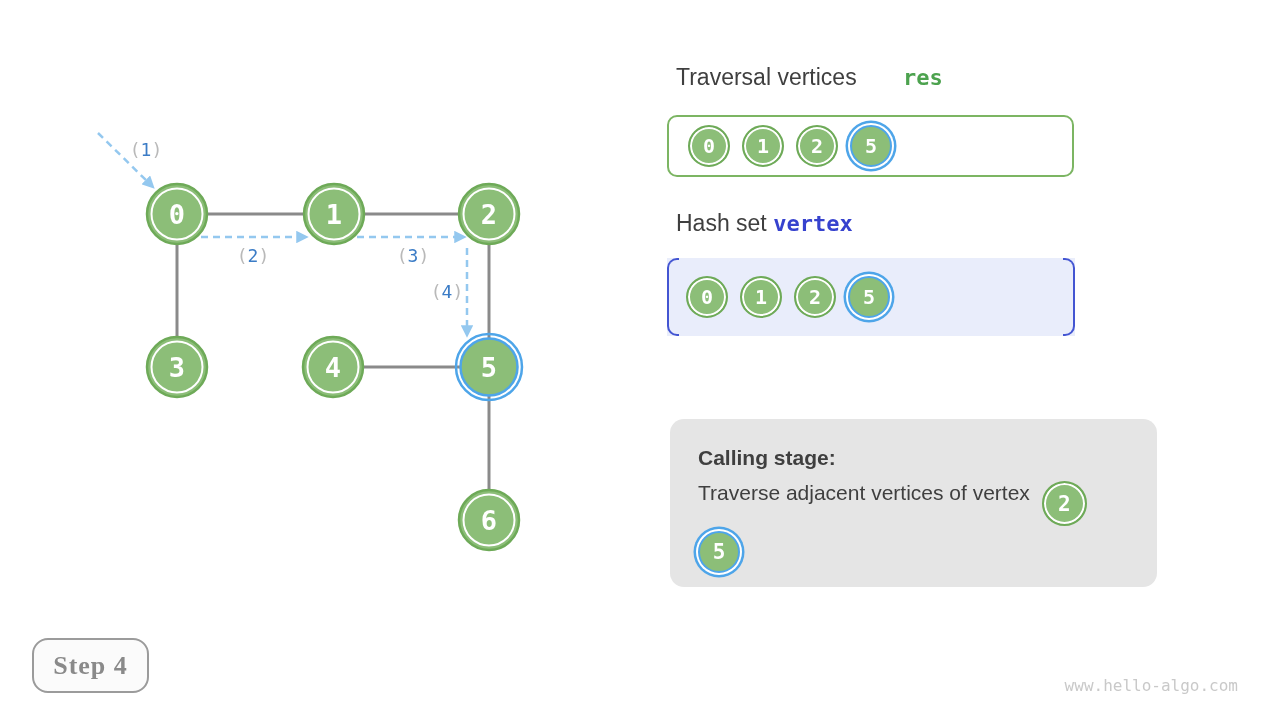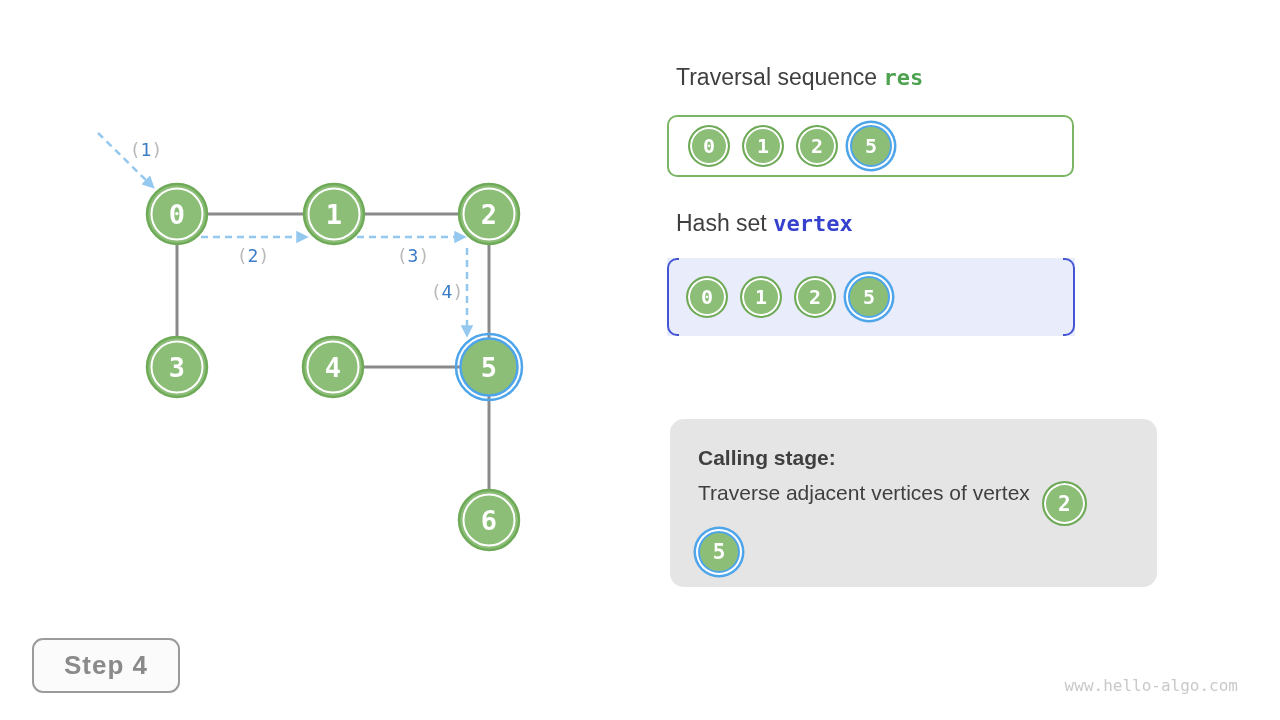--- a/index.html
+++ b/index.html
@@ -12,21 +12,21 @@
   #graph{position:absolute;left:0;top:0;}
 
   
   .title{
     position:absolute;font-size:23px;color:var(--text-dark);
     font-family:"Liberation Sans", sans-serif;white-space:nowrap;
   }
   .title .code{
     font-family:"DejaVu Sans Mono", monospace;font-weight:bold;font-size:22px;
   }
-  .code-res{color:var(--res-green);}
+  .code-res{color:var(--res-green);margin-left:40px;}
   .code-visited{color:var(--visited-blue);}
 
   
   .res-box{
     position:absolute;left:667px;top:115px;width:407px;height:62px;
     border:2px solid var(--res-box-border);border-radius:10px;box-sizing:border-box;
     display:flex;align-items:center;padding-left:19px;
   }
   
   .hash-box{
@@ -68,24 +68,24 @@
   .calling-box{
     position:absolute;left:670px;top:419px;width:487px;height:168px;
     background:var(--calling-box-fill);border-radius:14px;box-sizing:border-box;
     padding:22px 0 0 28px;color:var(--text-dark);font-size:21px;
   }
   .calling-title{font-weight:bold;height:34px;display:flex;align-items:center;}
   .calling-line{display:flex;align-items:flex-start;gap:12px;height:44px;margin-top:6px;white-space:nowrap;}
 
   
   .step-btn{
-    position:absolute;left:32px;top:638px;width:148px;height:55px;box-sizing:border-box;
-    background:var(--step-fill);border:2px solid var(--step-border-gray);border-radius:11px;
+    position:absolute;left:32px;top:638px;width:117px;height:55px;box-sizing:border-box;
+    background:var(--step-fill);border:2px solid var(--step-border-gray);border-radius:16px;
     display:flex;align-items:center;justify-content:center;
-    font-family:Liberation Sans, sans-serif;font-weight:bold;font-size:26px;
+    font-family:Liberation Serif, serif;font-weight:bold;font-size:26px;
     color:var(--step-text-gray);letter-spacing:1px;
   }
 
   .watermark{
     position:absolute;right:42px;top:676px;
     font-family:"DejaVu Sans Mono", monospace;font-size:16px;color:var(--watermark-gray);
   }
 </style>
 </head>
 <body>
@@ -141,21 +141,21 @@
       <text x="489" y="367" text-anchor="middle" dy="0.36em" fill="#ffffff" font-family="&quot;DejaVu Sans Mono&quot;, monospace" font-size="27" font-weight="bold">5</text>
     </g>
     <g>
       <circle cx="489" cy="520" r="30" fill="#8CBE78" stroke="#6EAA58" stroke-width="2.5"></circle>
       <circle cx="489" cy="520" r="25.5" fill="none" stroke="#ffffff" stroke-width="2"></circle>
       <text x="489" y="520" text-anchor="middle" dy="0.36em" fill="#ffffff" font-family="&quot;DejaVu Sans Mono&quot;, monospace" font-size="27" font-weight="bold">6</text>
     </g>
   </svg>
 
 <div class="title" style="left:676px;top:64px;">
-  <span>Traversal sequence</span>
+  <span>Traversal vertices</span>
   <span class="code code-res">res</span>
 </div>
 
 <div class="res-box">
   <div class="chips">
       <div class="chip">0</div>
       <div class="chip">1</div>
       <div class="chip">2</div>
       <div class="chip hl">5</div>
     </div>

